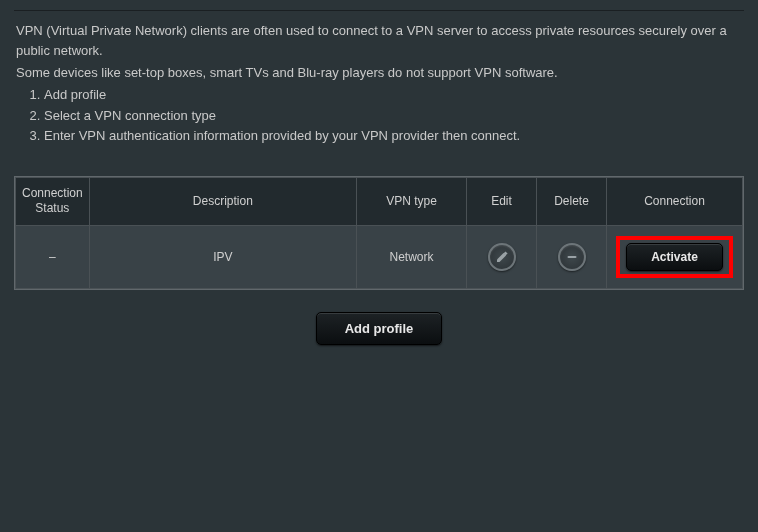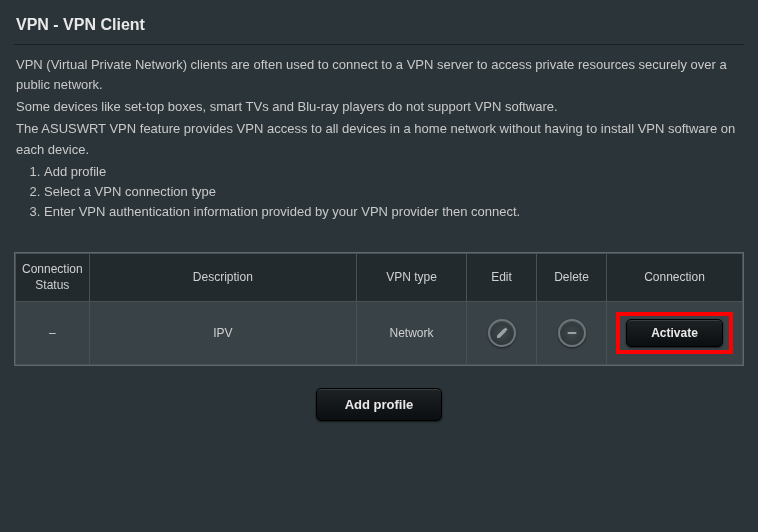--- a/index.html
+++ b/index.html
@@ -120,27 +120,25 @@
   }
   .footer {
     text-align: center;
     margin-top: 22px;
   }
 </style>
 </head>
 <body>
 
 <div class="page">
-  <div class="title">VPN - VPN Client</div>
   <hr class="hr">
 
   <div class="intro">
     <p>VPN (Virtual Private Network) clients are often used to connect to a VPN server to access private resources securely over a public network.</p>
     <p>Some devices like set-top boxes, smart TVs and Blu-ray players do not support VPN software.</p>
-    <p>The ASUSWRT VPN feature provides VPN access to all devices in a home network without having to install VPN software on each device.</p>
   </div>
 
 
   <ol class="steps">
     <li>Add profile</li>
     <li>Select a VPN connection type</li>
     <li>Enter VPN authentication information provided by your VPN provider then connect.</li>
   </ol>
 
   <div class="panel">

